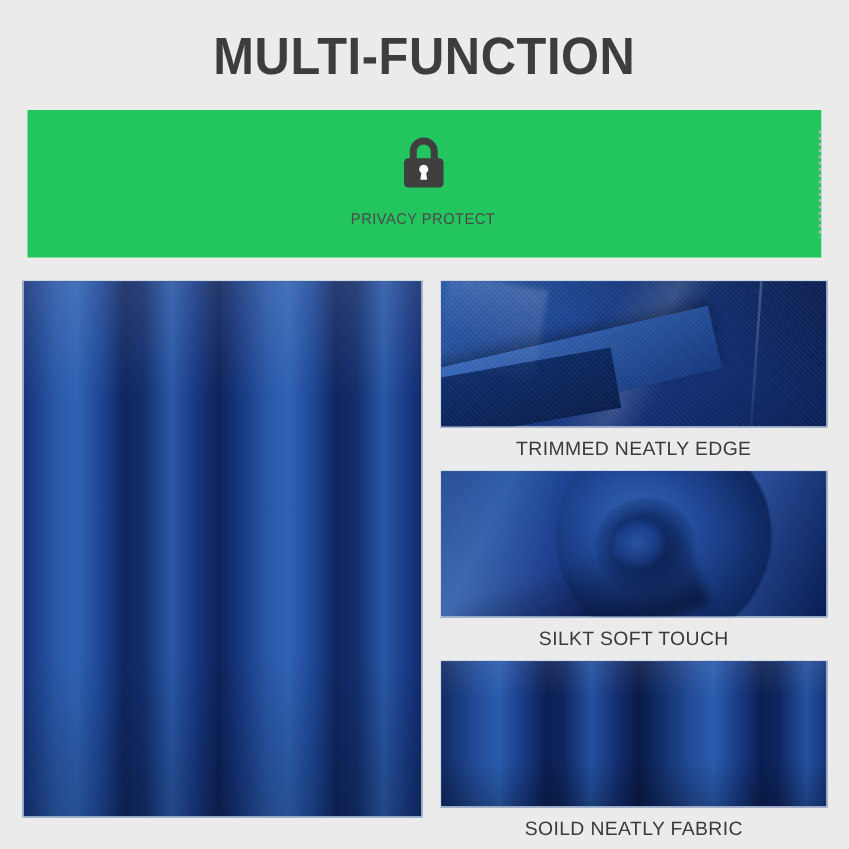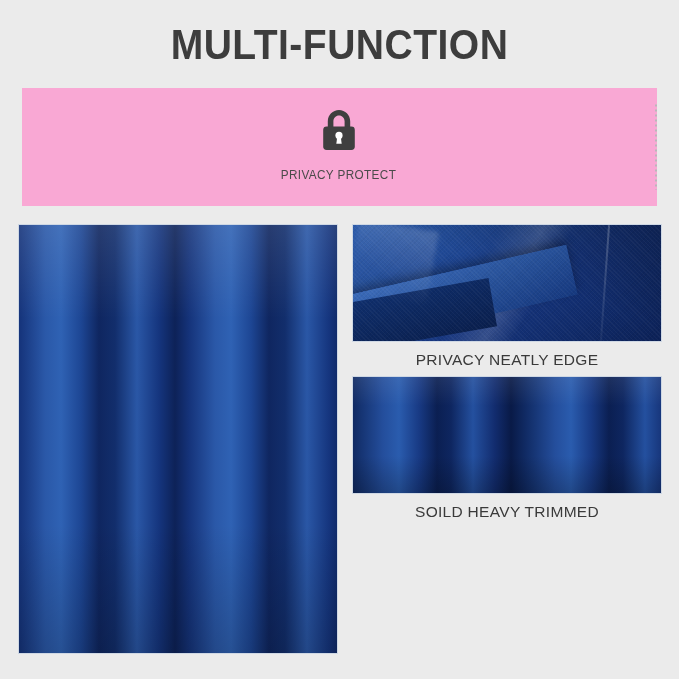--- a/index.html
+++ b/index.html
@@ -43,21 +43,21 @@
     transform-origin: center;
   }
 
   
   .feature-card {
     position: absolute;
     left: 22px;
     top: 88px;
     width: 635px;
     height: 118px;
-    background: #f9a8d4;
+    background: #22c55e;
     display: flex;
     align-items: stretch;
   }
 
   .feature {
     flex: 1 1 0;
     position: relative;
     display: flex;
     flex-direction: column;
     align-items: center;
@@ -317,26 +317,39 @@
 
     <div class="panel-block">
       <div class="panel">
         <div class="fabric-edge"></div>
         <div class="fold fold-main"></div>
         <div class="fold fold-under"></div>
         <div class="fold-hilite"></div>
         <div class="seam"></div>
         <div class="weave"></div>
       </div>
-      <div class="panel-caption">PRIVACY NEATLY EDGE</div>
+      <div class="panel-caption">TRIMMED NEATLY EDGE</div>
     </div>
 
+    <div class="panel-block">
+      <div class="panel">
+        <div class="silk"></div>
+        <div class="drape drape-1"></div>
+        <div class="drape drape-2"></div>
+        <div class="swirl swirl-1"></div>
+        <div class="swirl swirl-2"></div>
+        <div class="swirl swirl-3"></div>
+        <div class="drape-dark"></div>
+        <div class="weave" style="opacity:.18"></div>
+      </div>
+      <div class="panel-caption">SILKT SOFT TOUCH</div>
+    </div>
 
     <div class="panel-block">
       <div class="panel">
         <div class="curtain pleats-b"></div>
       </div>
-      <div class="panel-caption">SOILD HEAVY TRIMMED</div>
+      <div class="panel-caption">SOILD NEATLY FABRIC</div>
     </div>
 
   </div>
 
 </div>
 
 </body></html>

